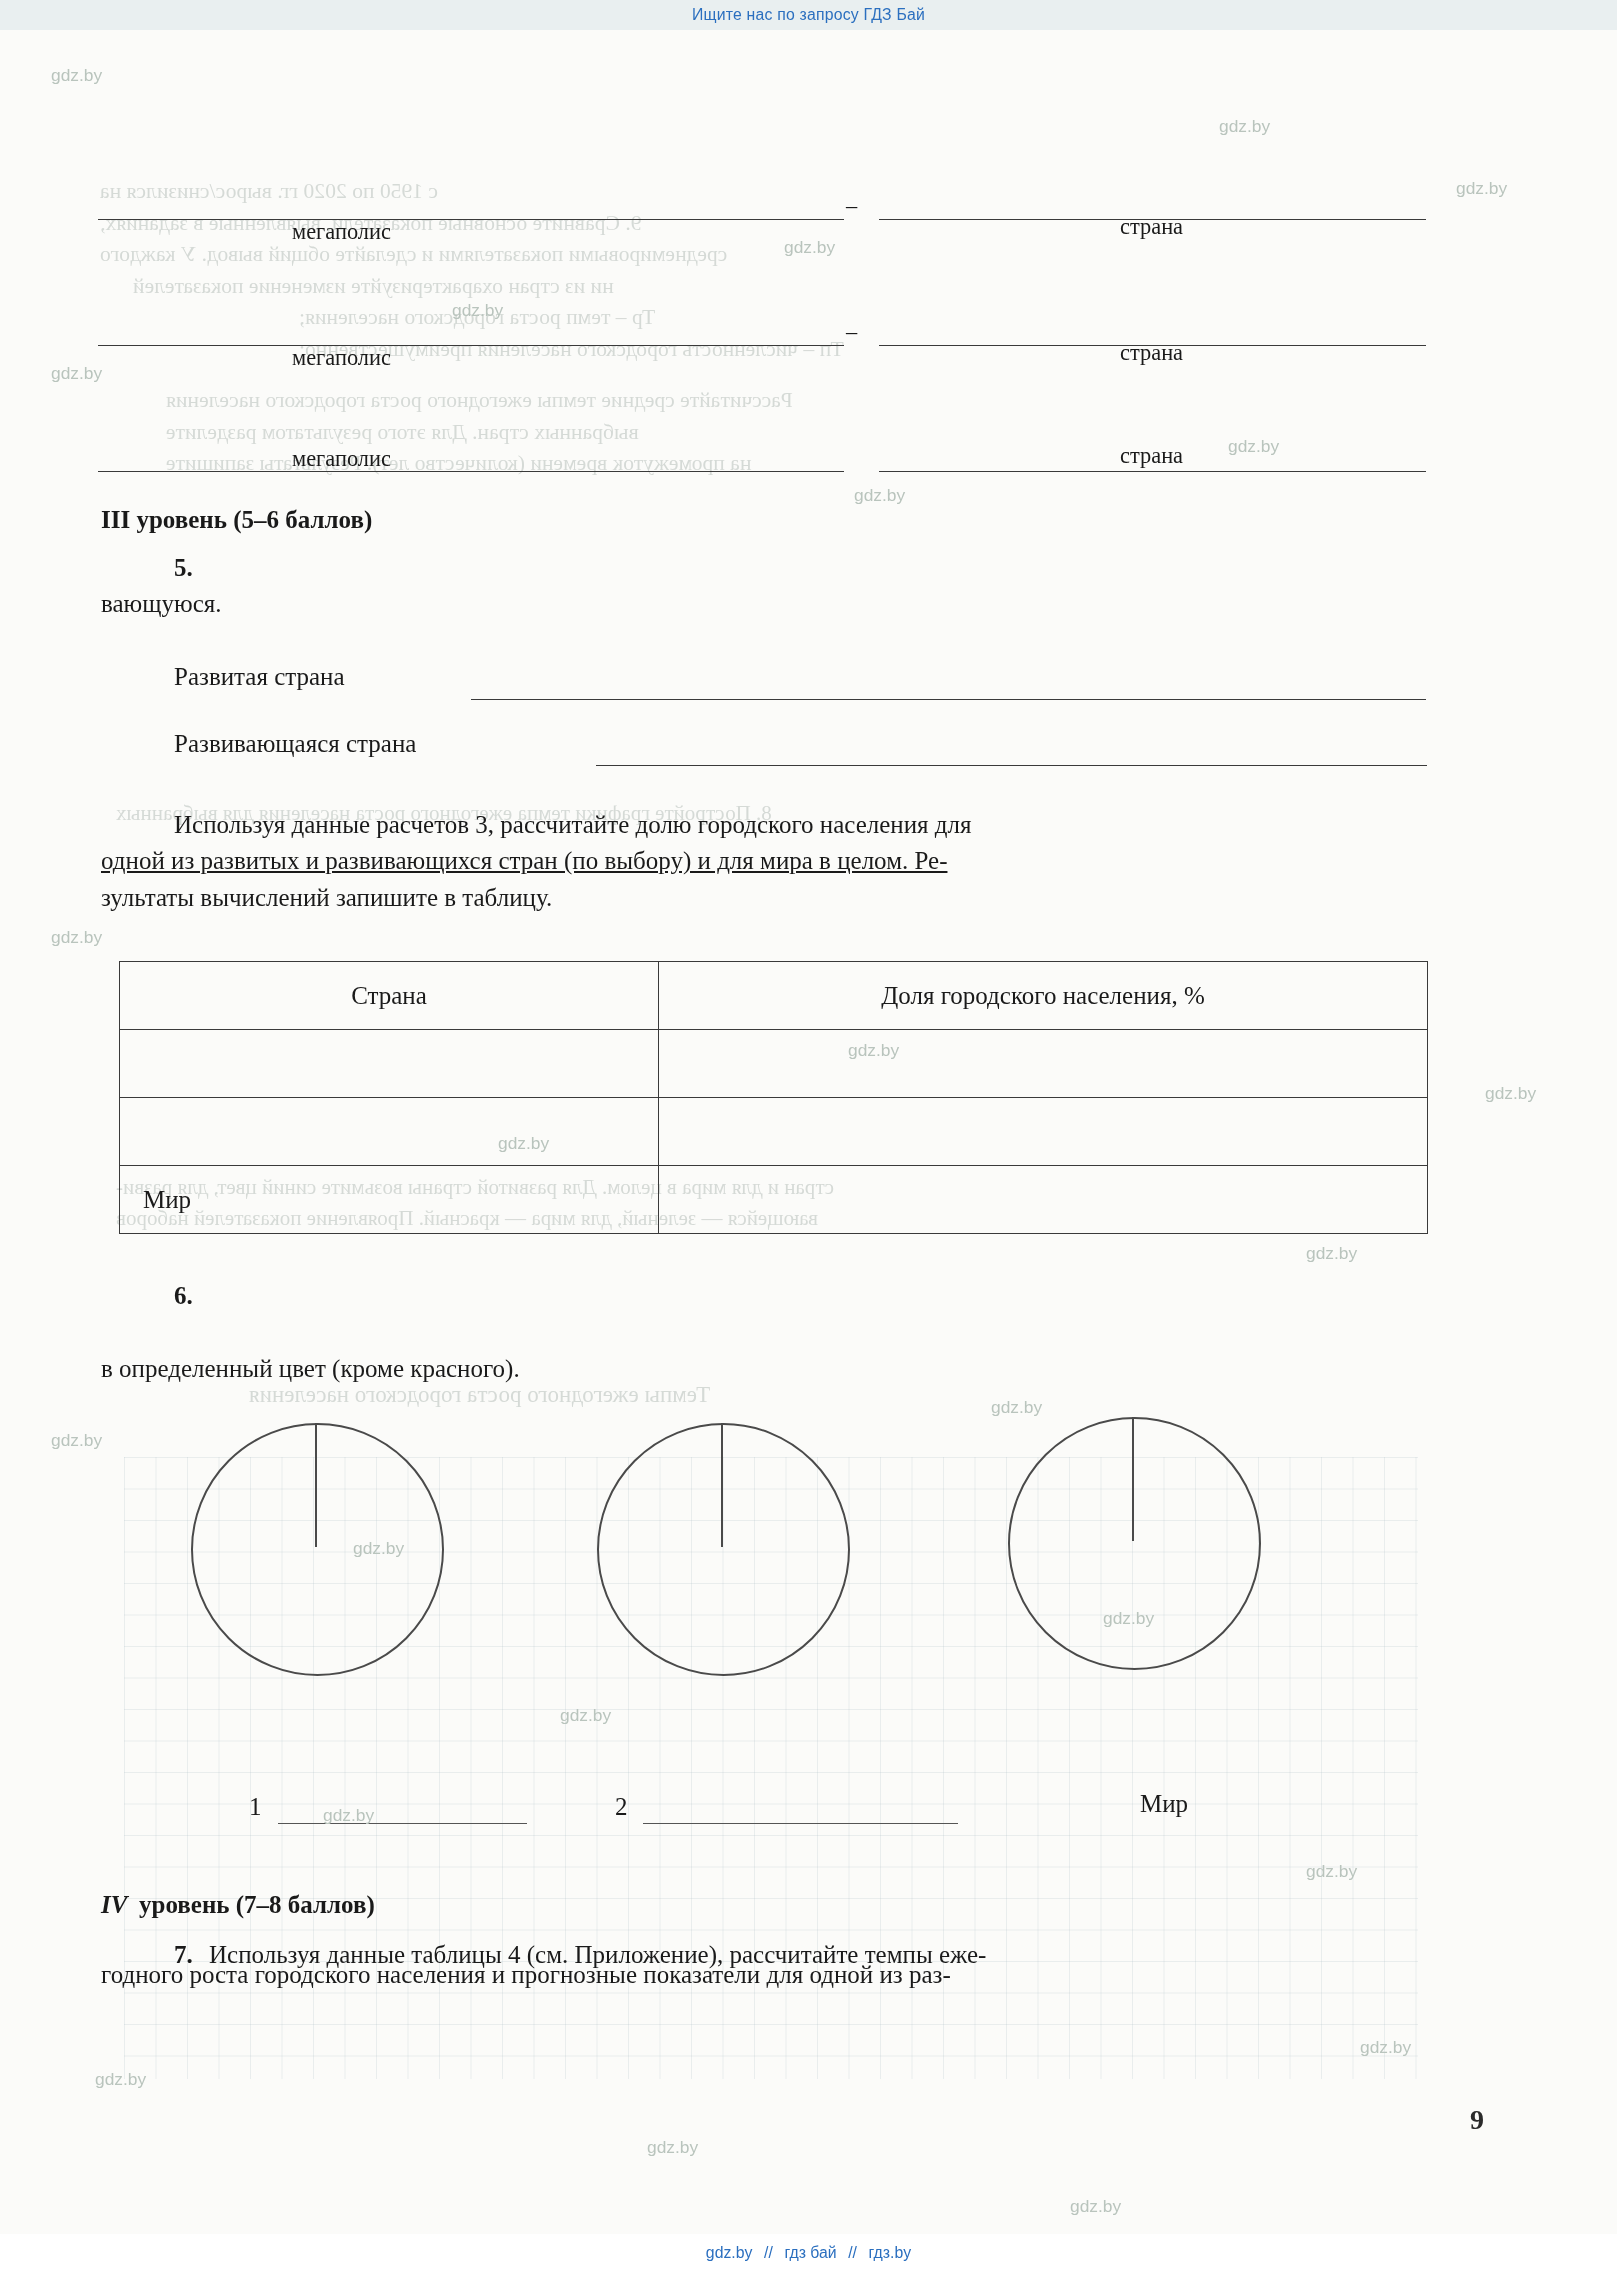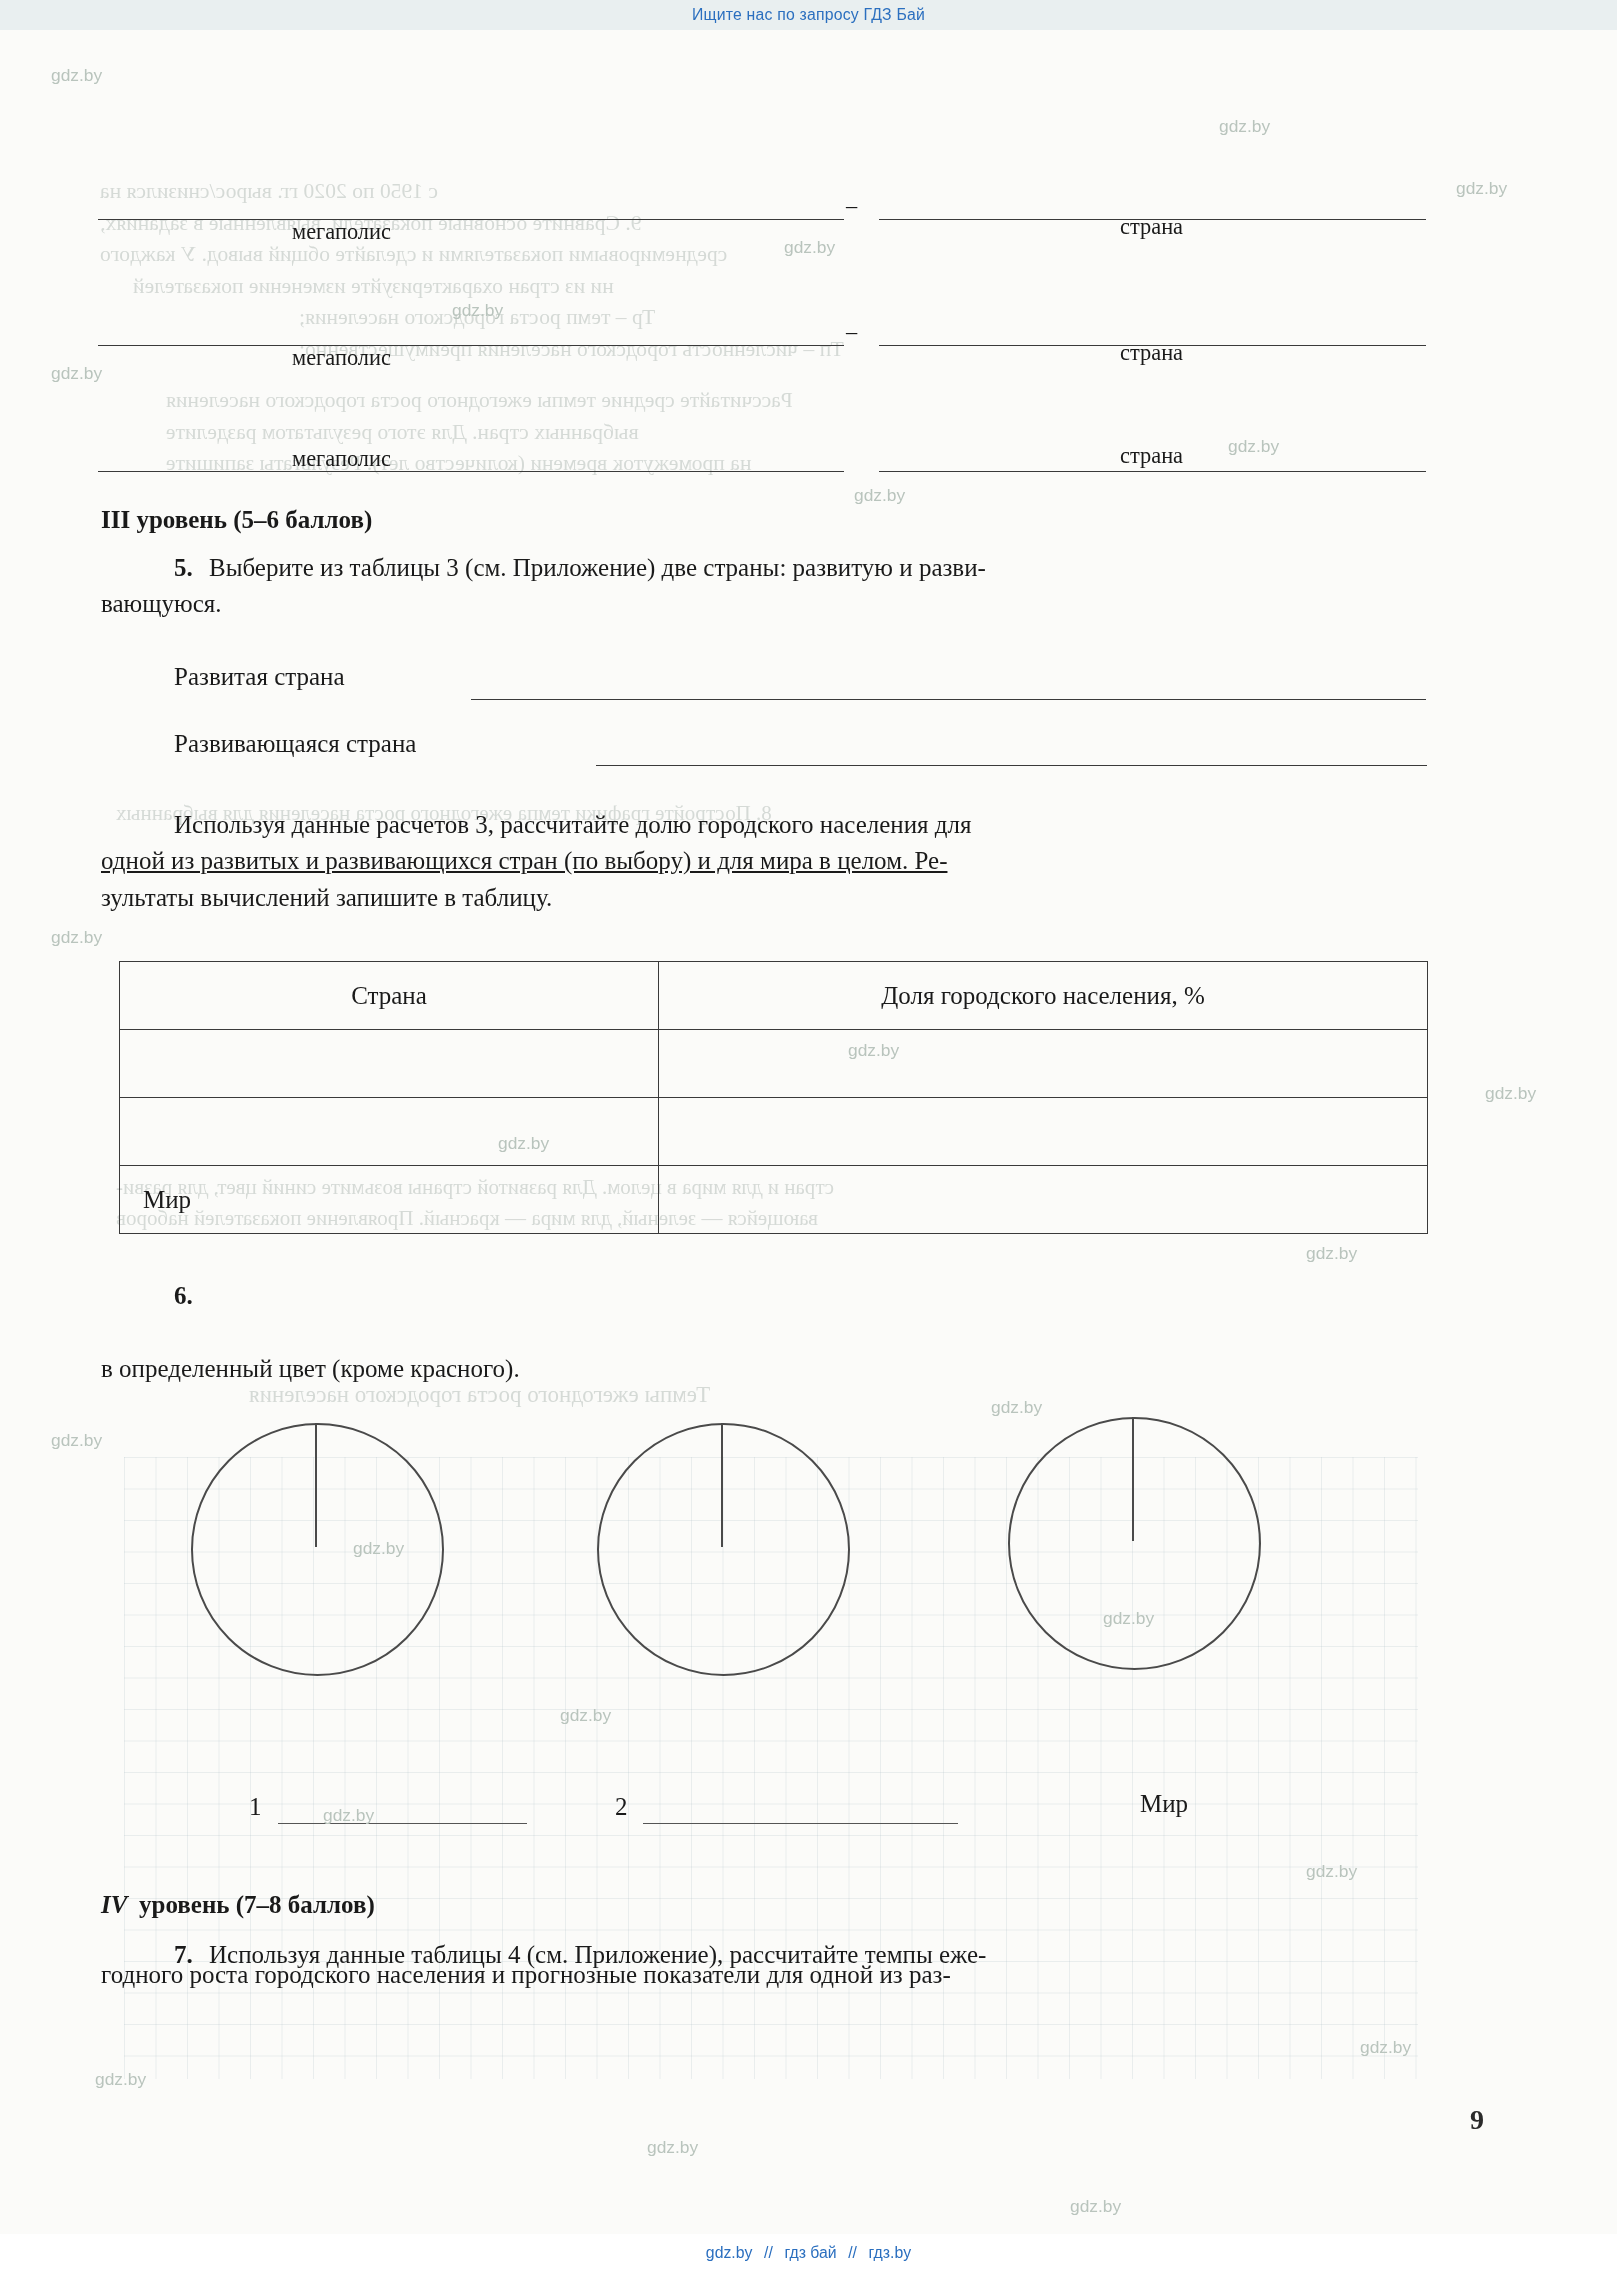--- a/index.html
+++ b/index.html
@@ -199,21 +199,20 @@
   <div class="top-row-label" style="left:1120px; top:310px;">страна</div>
 
   <div class="rule" style="left:98px; top:441px; width:746px;"></div>
   <div class="rule" style="left:879px; top:441px; width:547px;"></div>
   <div class="top-row-label" style="left:292px; top:416px;">мегаполис</div>
   <div class="top-row-label" style="left:1120px; top:413px;">страна</div>
 
   <div class="txt p b" style="left:101px; top:473px;">III уровень (5–6 баллов)</div>
 
   <div class="txt p b" style="left:174px; top:521px;">5.</div>
-  <div class="txt p" style="left:209px; top:521px;">Выберите из таблицы 3 (см. Приложение) две страны: развитую и разви-</div>
   <div class="txt p" style="left:101px; top:557px;">вающуюся.</div>
 
   <div class="txt p" style="left:174px; top:630px;">Развитая страна</div>
   <div class="rule" style="left:471px; top:669px; width:955px;"></div>
 
   <div class="txt p" style="left:174px; top:697px;">Развивающаяся страна</div>
   <div class="rule" style="left:596px; top:735px; width:831px;"></div>
 
   <div class="txt p" style="left:174px; top:778px;">Используя данные расчетов 3, рассчитайте долю городского населения для</div>
   <div class="txt p" style="left:101px; top:814px;text-decoration:underline;">одной из развитых и развивающихся стран (по выбору) и для мира в целом. Ре-</div>

